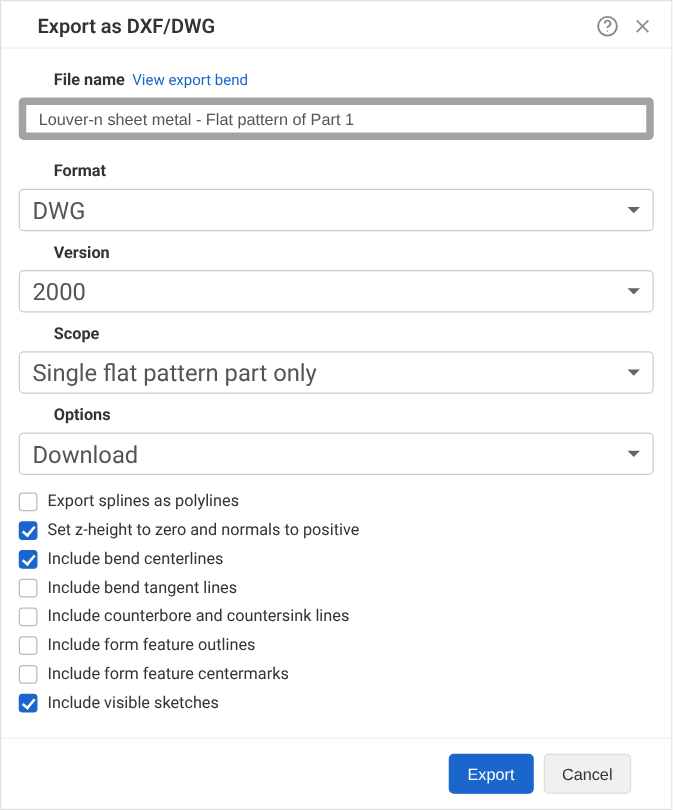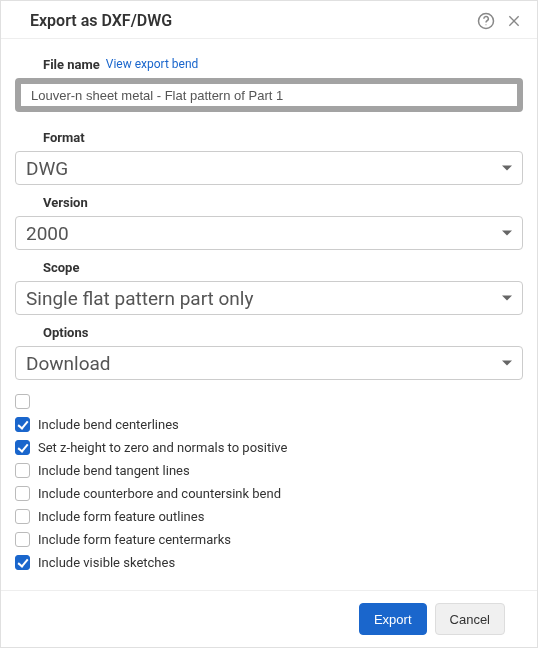--- a/index.html
+++ b/index.html
@@ -218,36 +218,37 @@
     </div>
 
     <div class="field-label">Options</div>
     <div class="select">
       <span>Download</span>
     </div>
 
     <div id="checkbox-group" style="margin-top:6px;">
         <div class="checkbox-row">
           <div class="cbx"></div>
+          <span class="checkbox-label">Export splines as polylines</span>
+        </div>
+        <div class="checkbox-row">
+          <div class="cbx checked"></div>
+          <span class="checkbox-label">Set z-height to zero and normals to positive</span>
         </div>
         <div class="checkbox-row">
           <div class="cbx checked"></div>
           <span class="checkbox-label">Include bend centerlines</span>
         </div>
         <div class="checkbox-row">
-          <div class="cbx checked"></div>
-          <span class="checkbox-label">Set z-height to zero and normals to positive</span>
-        </div>
-        <div class="checkbox-row">
           <div class="cbx"></div>
           <span class="checkbox-label">Include bend tangent lines</span>
         </div>
         <div class="checkbox-row">
           <div class="cbx"></div>
-          <span class="checkbox-label">Include counterbore and countersink bend</span>
+          <span class="checkbox-label">Include counterbore and countersink lines</span>
         </div>
         <div class="checkbox-row">
           <div class="cbx"></div>
           <span class="checkbox-label">Include form feature outlines</span>
         </div>
         <div class="checkbox-row">
           <div class="cbx"></div>
           <span class="checkbox-label">Include form feature centermarks</span>
         </div>
         <div class="checkbox-row">

